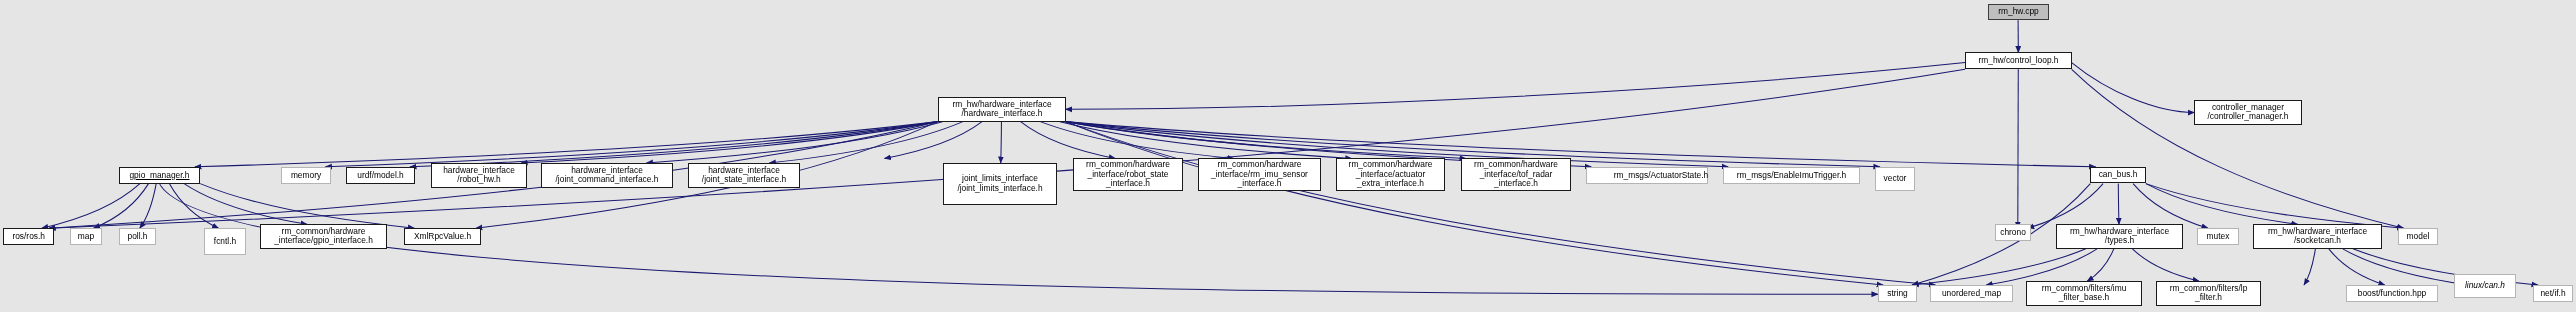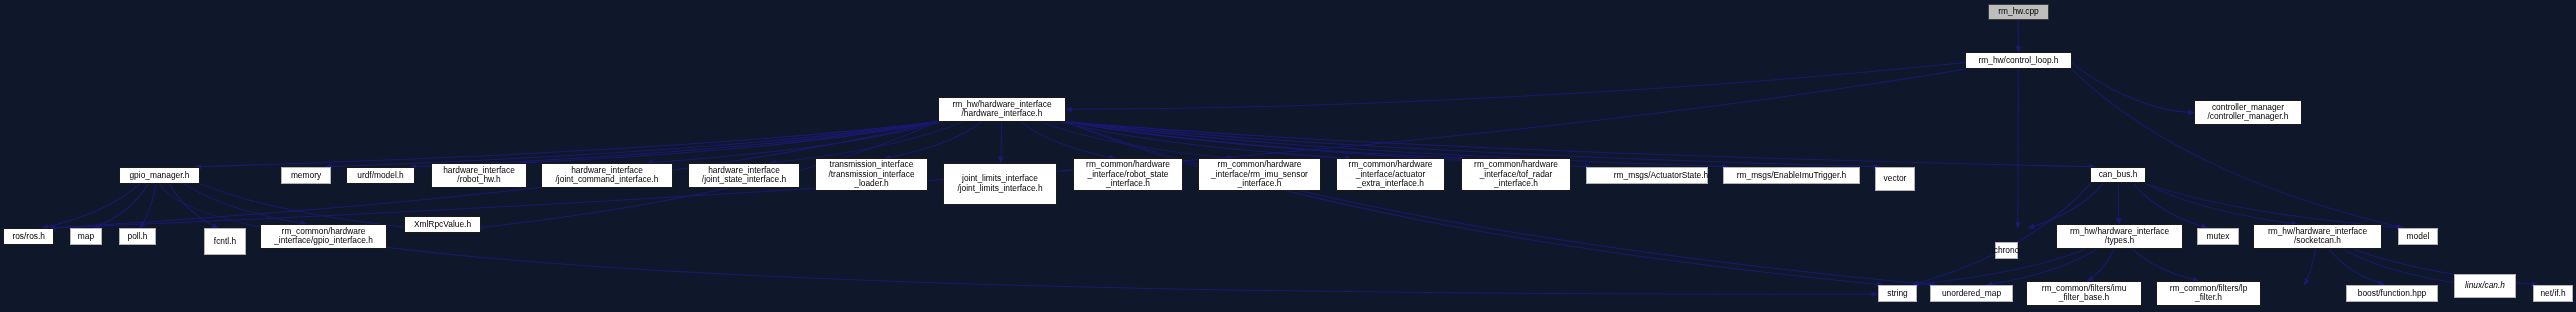--- a/index.html
+++ b/index.html
@@ -1,16 +1,16 @@
 <!DOCTYPE html>
 <html style="font-size:10.3px"><head>
 <meta charset="utf-8">
 <style>
   html,body{margin:0;padding:0;background:#ffffff;}
-  #graph{position:relative;width:2576px;height:313px;background:#0f172a;overflow:hidden;
+  #graph{position:relative;width:2576px;height:313px;background:#e5e5e5;overflow:hidden;
          font-family:"Liberation Sans","DejaVu Sans",sans-serif;}
   #edges{position:absolute;left:0;top:0;width:2576px;height:313px;}
   .node{position:absolute;display:flex;align-items:center;justify-content:center;
         text-align:center;white-space:pre-line;font-size:8.4px;line-height:9.7px;
         box-sizing:border-box;background:#ffffff;color:#000000;}
   .node.internal{border:1px solid #1a1a1a;}
   .node.external{border:0.9px solid #b4b4b4;}
   .node.root{border:1.3px solid #3c3c3c;background:#bebebe;font-weight:400;}
 </style>
 </head>
@@ -70,32 +70,29 @@
       <path d="M3606.325,385 C3627.98125,413 3658.2999999999997,429.8 3692.95,441" fill="none" stroke="#191970" stroke-width="1.6" marker-end="url(#arrow)"></path>
       <path d="M3627.85,385 C3676.4125,413 3744.4,429.8 3822.1,441" fill="none" stroke="#191970" stroke-width="1.6" marker-end="url(#arrow)"></path>
       <path d="M3643.6,385 C3715.2,413 3815.44,429.8 3930,441" fill="none" stroke="#191970" stroke-width="1.6" marker-end="url(#arrow)"></path>
     </svg>
 <div class="node root" style="left: 1988px; top: 3.9px; width: 61px; height: 16px;">rm_hw.cpp</div>
     <div class="node internal" style="left: 1965px; top: 52px; width: 107px; height: 17px;">rm_hw/control_loop.h</div>
     <div class="node internal" style="left: 938px; top: 97px; width: 128px; height: 24.5px;">rm_hw/hardware_interface
 /hardware_interface.h</div>
     <div class="node internal" style="left: 2194px; top: 100px; width: 108px; height: 24.5px;">controller_manager
 /controller_manager.h</div>
-    <div class="node internal" style="left: 119px; top: 167px; width: 81px; height: 17px;">gpio_manager.h</div>
+    <div class="node internal" style="left: 119px; top: 167px; width: 81px; height: 17px; text-decoration: underline;">gpio_manager.h</div>
     <div class="node external" style="left: 281px; top: 167px; width: 50px; height: 17px;">memory</div>
     <div class="node internal" style="left: 346px; top: 167px; width: 69px; height: 17px;">urdf/model.h</div>
     <div class="node internal" style="left: 431px; top: 163px; width: 96px; height: 24.5px;">hardware_interface
 /robot_hw.h</div>
     <div class="node internal" style="left: 541px; top: 163px; width: 132px; height: 24.5px;">hardware_interface
 /joint_command_interface.h</div>
     <div class="node internal" style="left: 688px; top: 163px; width: 112px; height: 24.5px;">hardware_interface
 /joint_state_interface.h</div>
-    <div class="node internal" style="left: 815px; top: 158px; width: 113px; height: 33px;">transmission_interface
-/transmission_interface
-_loader.h</div>
     <div class="node internal" style="left: 943px; top: 163px; width: 114px; height: 42px;">joint_limits_interface
 /joint_limits_interface.h</div>
     <div class="node internal" style="left: 1073px; top: 158px; width: 110px; height: 33px;">rm_common/hardware
 _interface/robot_state
 _interface.h</div>
     <div class="node internal" style="left: 1198px; top: 158px; width: 123px; height: 33px;">rm_common/hardware
 _interface/rm_imu_sensor
 _interface.h</div>
     <div class="node internal" style="left: 1336px; top: 158px; width: 109px; height: 33px;">rm_common/hardware
 _interface/actuator
@@ -106,22 +103,22 @@
     <div class="node external" style="left: 1586px; top: 167px; width: 122px; height: 17px; padding-left: 28px;">rm_msgs/ActuatorState.h</div>
     <div class="node external" style="left: 1723px; top: 167px; width: 137px; height: 17px;">rm_msgs/EnableImuTrigger.h</div>
     <div class="node external" style="left: 1875px; top: 167px; width: 40px; height: 24px;">vector</div>
     <div class="node internal" style="left: 2090px; top: 167px; width: 56px; height: 16px;">can_bus.h</div>
     <div class="node internal" style="left: 3.2px; top: 228px; width: 51px; height: 17px;">ros/ros.h</div>
     <div class="node external" style="left: 70px; top: 228px; width: 32px; height: 17px;">map</div>
     <div class="node external" style="left: 119px; top: 228px; width: 37px; height: 17px;">poll.h</div>
     <div class="node external" style="left: 204px; top: 228px; width: 42px; height: 27px;">fcntl.h</div>
     <div class="node internal" style="left: 260px; top: 224px; width: 127px; height: 24.5px;">rm_common/hardware
 _interface/gpio_interface.h</div>
-    <div class="node internal" style="left: 404px; top: 216px; width: 77px; height: 17px;">XmlRpcValue.h</div>
-    <div class="node external" style="left: 1995px; top: 242px; width: 23px; height: 17px;">chrono</div>
+    <div class="node internal" style="left: 404px; top: 228px; width: 77px; height: 17px;">XmlRpcValue.h</div>
+    <div class="node external" style="left: 1995px; top: 224px; width: 36px; height: 17px;">chrono</div>
     <div class="node internal" style="left: 2056px; top: 224px; width: 127px; height: 24.5px;">rm_hw/hardware_interface
 /types.h</div>
     <div class="node external" style="left: 2197px; top: 228px; width: 42px; height: 17px;">mutex</div>
     <div class="node internal" style="left: 2253px; top: 224px; width: 129px; height: 24.5px;">rm_hw/hardware_interface
 /socketcan.h</div>
     <div class="node external" style="left: 2398px; top: 228px; width: 40px; height: 17px;">model</div>
     <div class="node external" style="left: 1878px; top: 285px; width: 39px; height: 17px;">string</div>
     <div class="node external" style="left: 1930px; top: 285px; width: 83px; height: 17px;">unordered_map</div>
     <div class="node internal" style="left: 2026px; top: 281px; width: 116px; height: 24.5px;">rm_common/filters/imu
 _filter_base.h</div>

